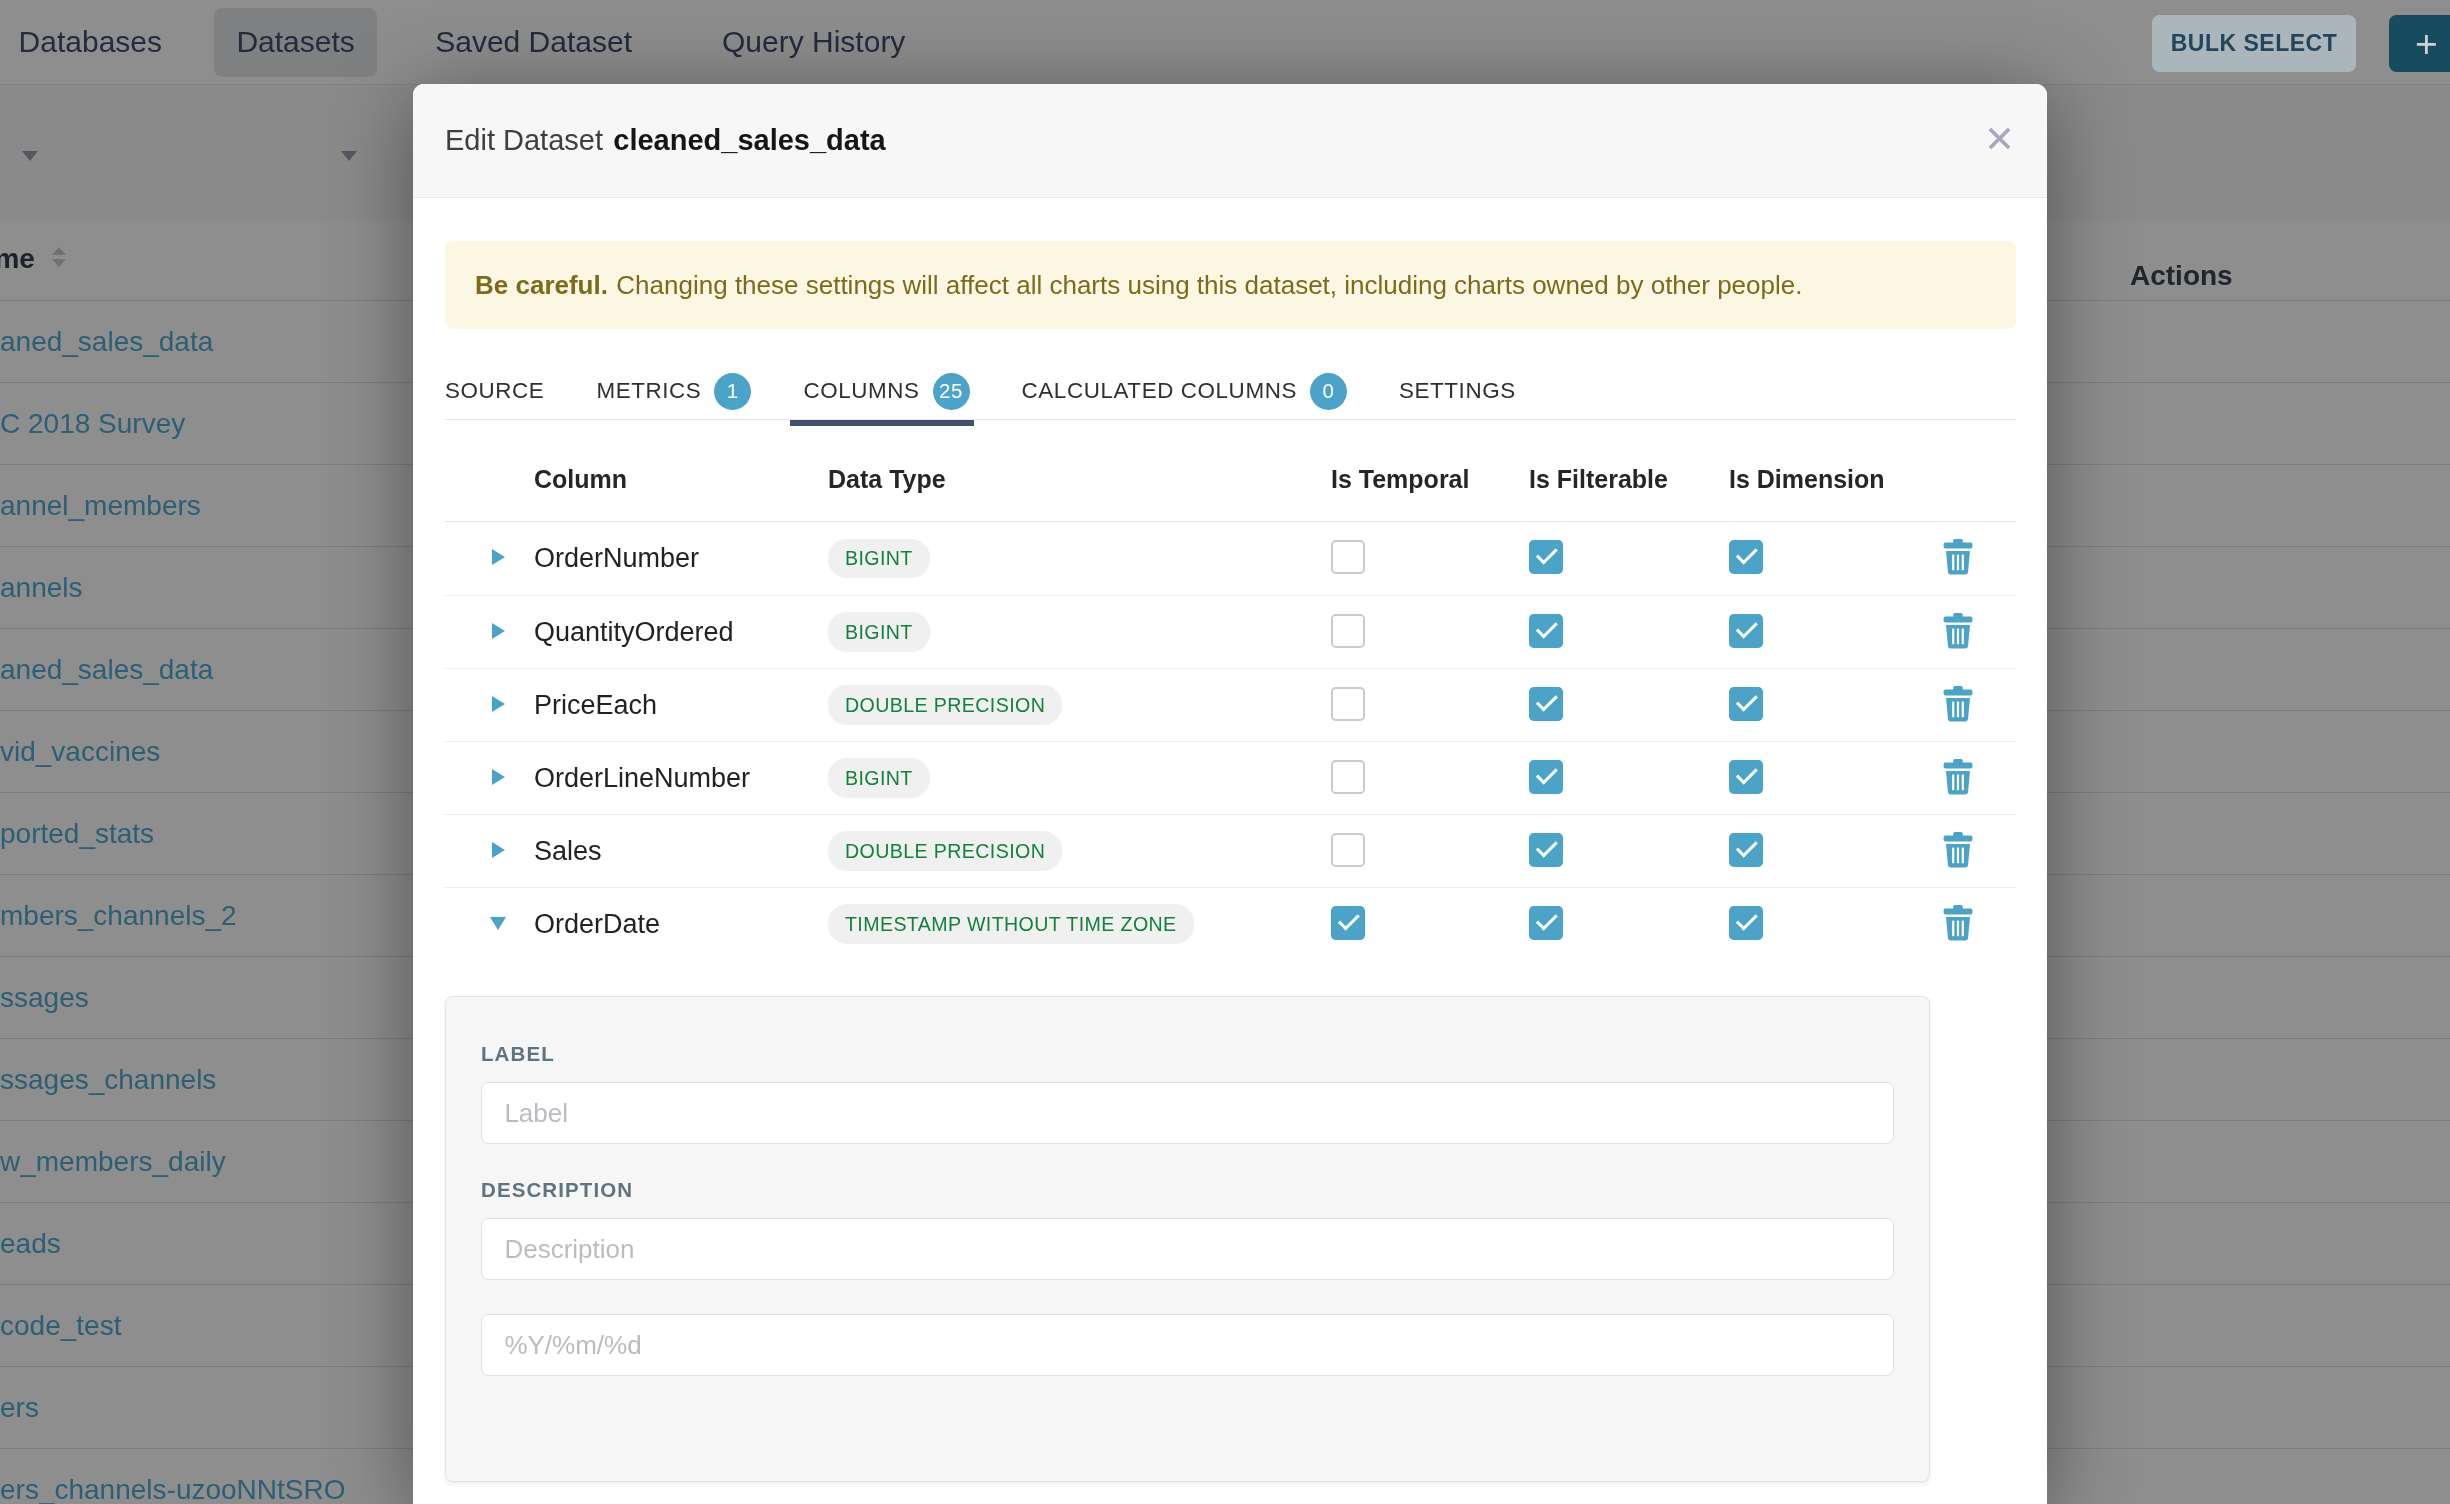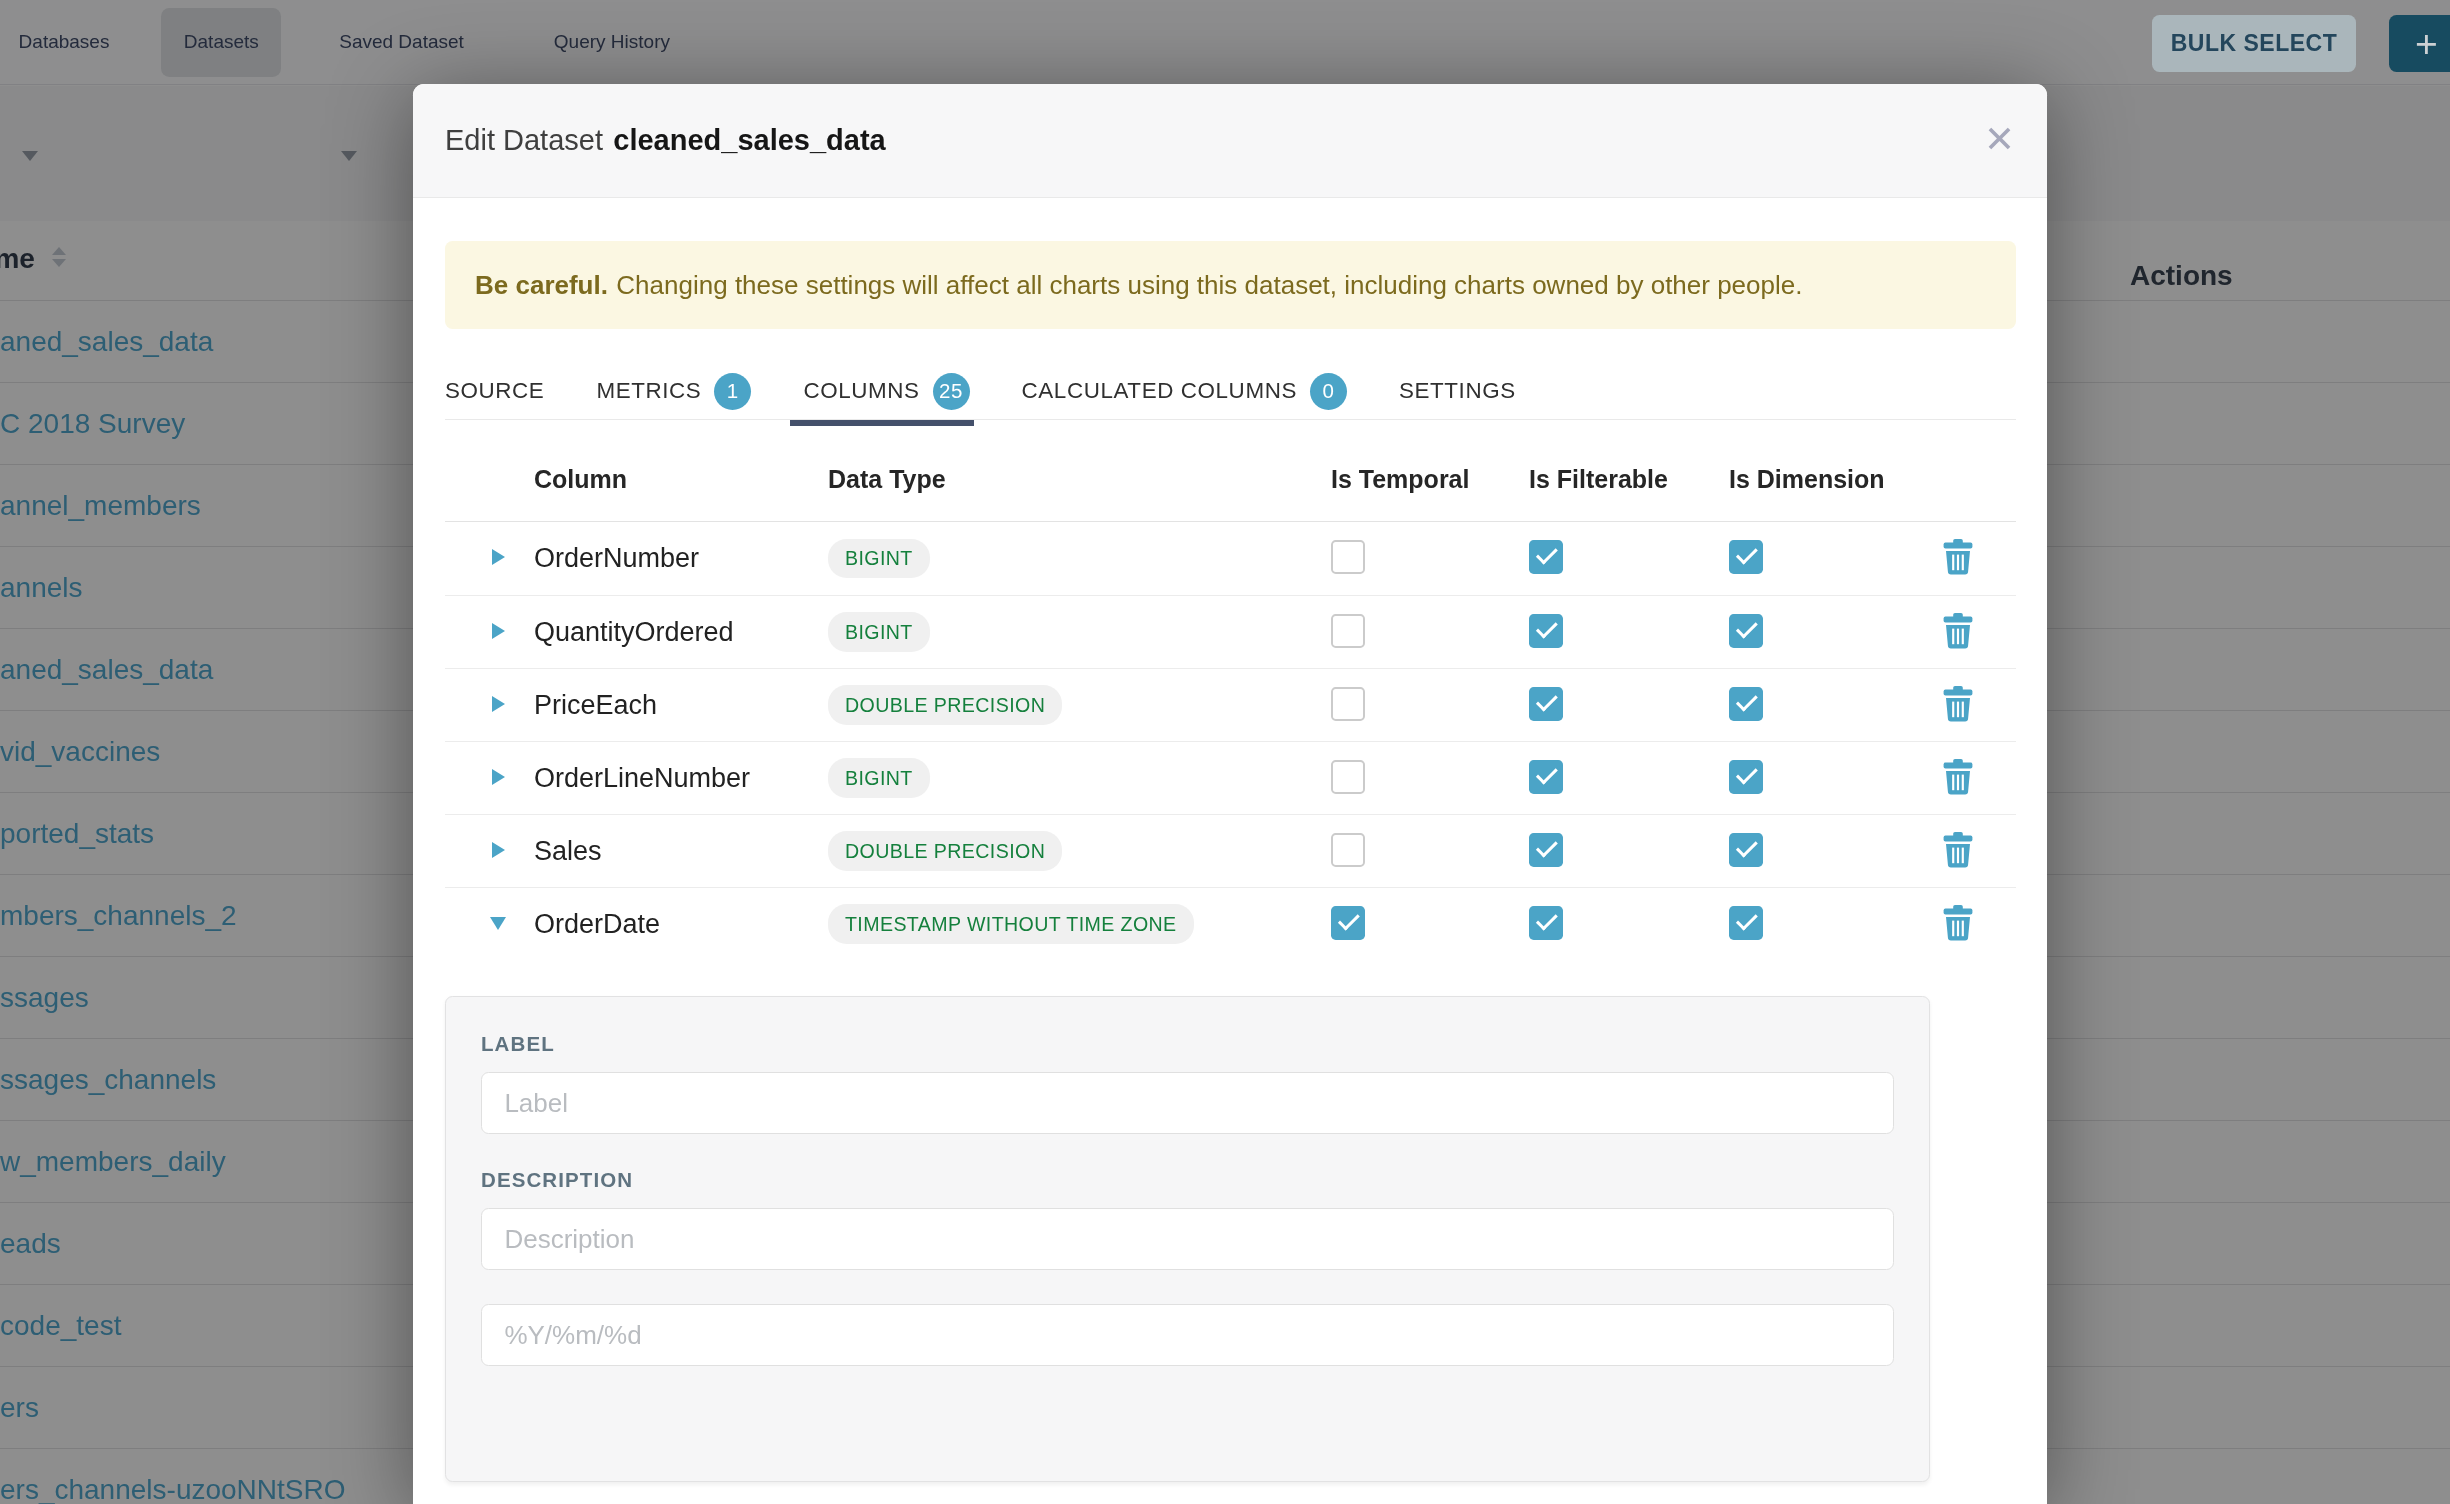--- a/index.html
+++ b/index.html
@@ -2,21 +2,21 @@
 <html style="font-size:15px"><head>
 <meta charset="utf-8">
 <style>
   * { box-sizing: border-box; margin: 0; padding: 0; }
   html,body { width:2450px; height:1505px; overflow:hidden; }
   body { position:relative; font-family:"Liberation Sans", sans-serif; background:#8e8e8e; }
 
   
   .nav { position:absolute; left:0; top:0; width:2450px; height:85px; background:#8e8e8f;
          border-bottom:0.9px solid #818184; display:flex; align-items:center; padding-left:18.6px; }
-  .nav-item { font-size:19px; color:#242b3c; white-space:nowrap; }
+  .nav-item { font-size:30px; color:#242b3c; white-space:nowrap; }
   .nav-pill { margin-left:52px; padding:0 22.4px; height:69px; display:flex; align-items:center;
               background:#7f8082; border-radius:8.4px; }
   .nav-item.plain2 { margin-left:58px; }
   .nav-item.plain3 { margin-left:90px; }
   .bulk-btn { position:absolute; left:2152px; top:15px; width:204px; height:57px; border-radius:7.5px;
               background:#aab6bb; color:#24465c; font-size:23px; font-weight:600; letter-spacing:0.5px;
               display:flex; align-items:center; justify-content:center; }
   .add-btn { position:absolute; left:2389px; top:15px; width:75px; height:57px; border-radius:7.5px;
              background:#174b60; color:#ccd0d3; font-size:39px; font-weight:400;
              display:flex; align-items:center; justify-content:center; }
@@ -78,21 +78,21 @@
           font-size:19.6px; color:#15803d; letter-spacing:0.4px; white-space:nowrap; }
   .checkbox { display:inline-block; width:34px; height:34px; border-radius:4.7px;
               border:2.8px solid #cbcbcb; background:#ffffff; position:relative; cursor:pointer; }
   .checkbox.checked { border:none; background:#4ba4c7; }
   .checkbox.checked::after { content:""; position:absolute; left:7.5px; top:8.4px; width:17px; height:8.4px;
               border-left:3.7px solid #ffffff; border-bottom:3.7px solid #ffffff; transform:rotate(-45deg); }
   .trash { width:32px; height:36px; cursor:pointer; }
 
   .detail { position:absolute; left:32px; top:912px; width:1485px; height:486px; background:#f6f6f7;
             border:0.9px solid #e2e2e3; border-radius:7.5px; box-shadow:0 2.8px 4.7px rgba(0,0,0,0.06);
-            padding:35px 35px 0 35px; }
+            padding:45px 35px 0 35px; }
   .f-label { font-size:20.5px; font-weight:600; letter-spacing:1.1px; color:#5f7380;
              display:flex; align-items:center; }
   .f-input { display:block; width:100%; height:62px; border:0.9px solid #e0e0e0; border-radius:7.5px;
              background:#ffffff; font-family:"Liberation Sans", sans-serif; font-size:26px; color:#333333;
              padding:0 22.4px; margin-top:16px; margin-bottom:34px; outline:none; }
   .f-input::placeholder { color:#b9bcc0; }
   .info-icon { display:inline-flex; width:20.5px; height:20.5px; border-radius:50%; background:#8e989d;
                color:#ffffff; font-size:14px; font-weight:700; align-items:center; justify-content:center;
                margin-left:11.2px; font-style:normal; }
 </style>

